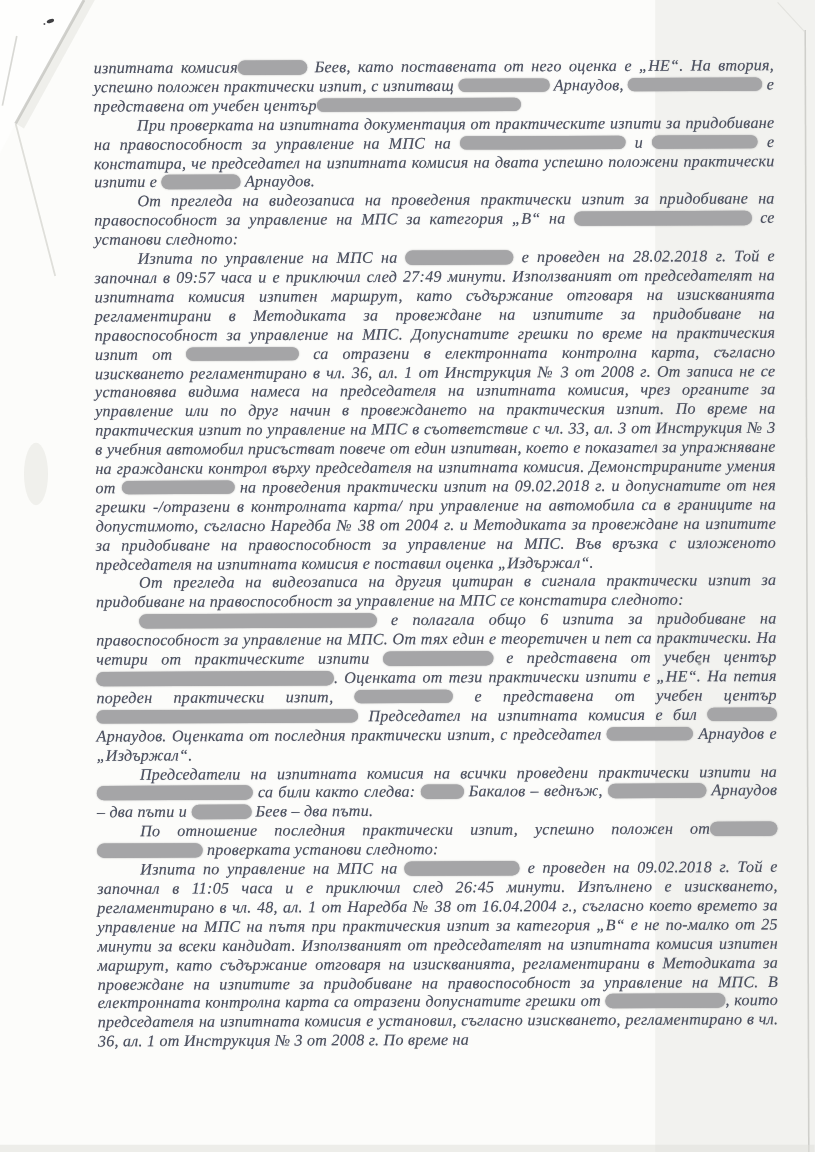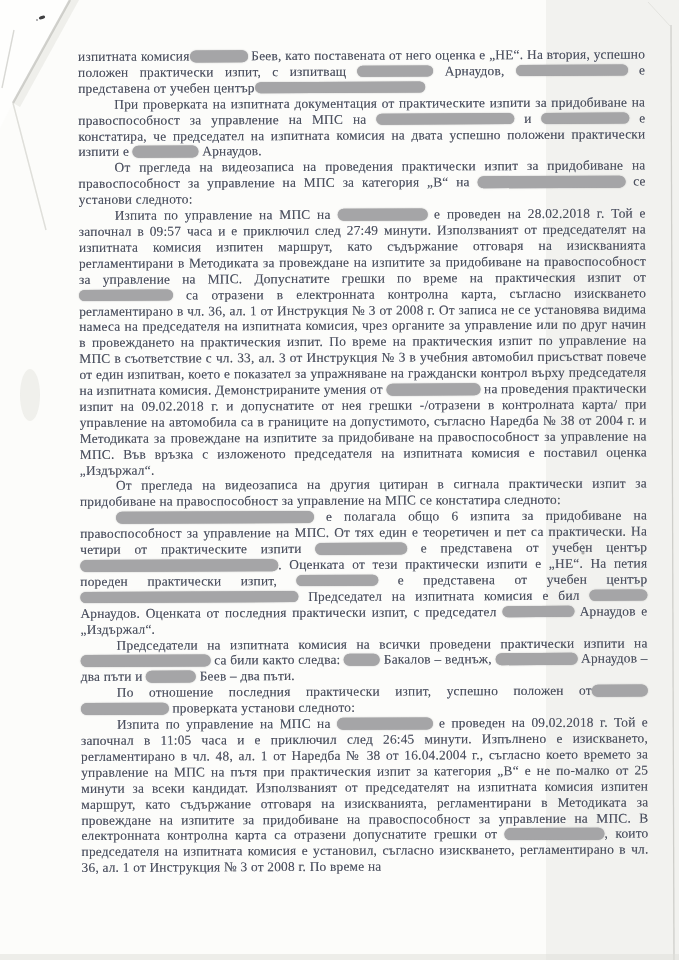--- a/index.html
+++ b/index.html
@@ -5,20 +5,21 @@
   html, body {
     margin: 0; padding: 0;
     width: 679px; height: 960px;
     overflow: hidden;
     background: #f2f2ef;
   }
   .scan {
     position: relative;
     width: 546px; height: 960px;
     background: var(--paper, #fcfcfa);
+    font-style: italic;
   }
   .artifacts {
     position: absolute;
     left: 0; top: 0;
     width: 679px; height: 960px;
     pointer-events: none;
   }
   .text-block {
     position: absolute;
     left: 78px; top: 49px;

